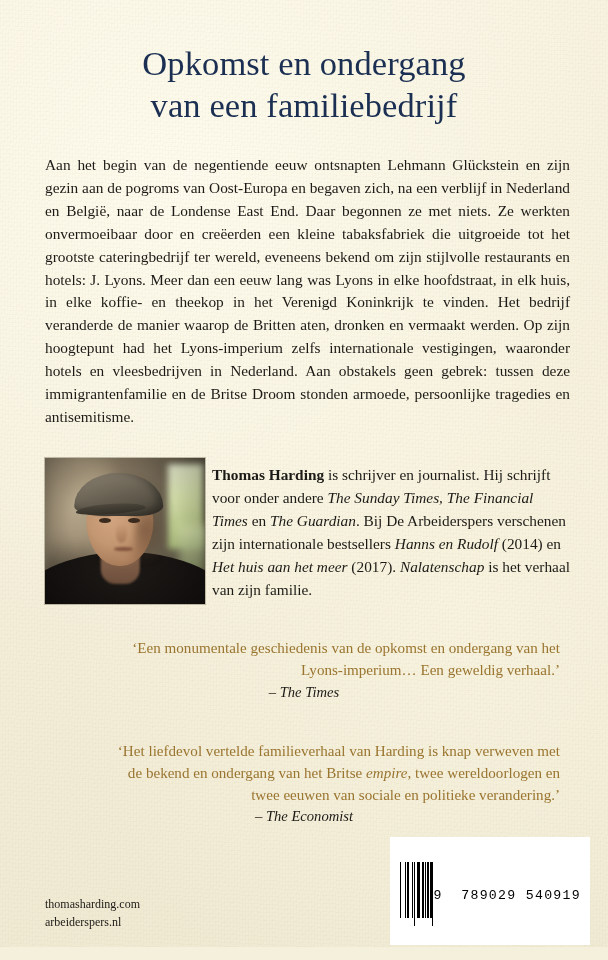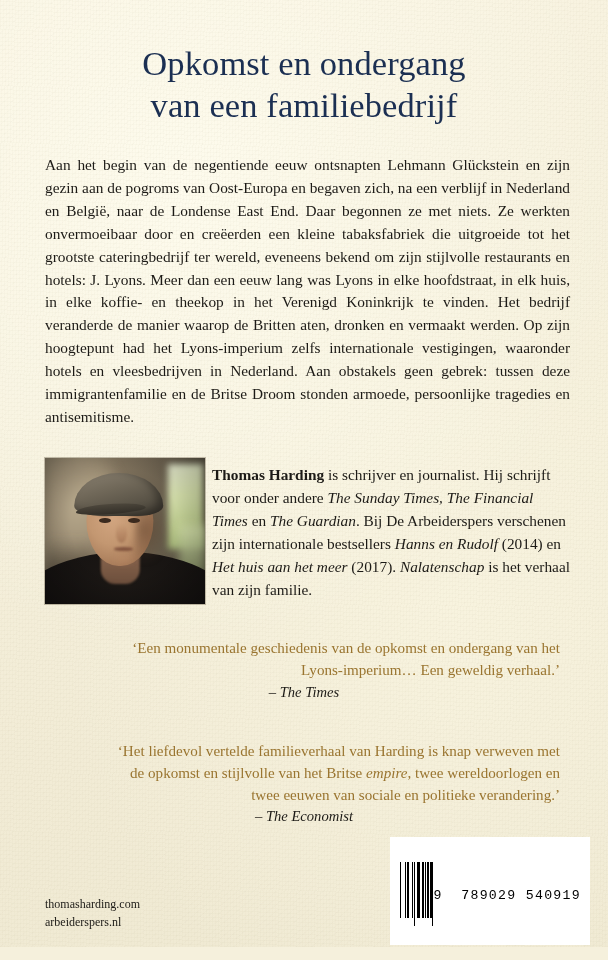--- a/index.html
+++ b/index.html
@@ -337,21 +337,21 @@
   <div class="quotes">
 
     <div class="quote first">
       <div>‘Een monumentale geschiedenis van de opkomst en ondergang van het</div>
       <div>Lyons-imperium… Een geweldig verhaal.’</div>
     </div>
     <div class="quote-source">– The Times</div>
 
     <div class="quote second">
       <div>‘Het liefdevol vertelde familieverhaal van Harding is knap verweven met</div>
-      <div><span>de opkomst en stijlvolle van het Britse </span><i>empire</i><span>, twee wereldoorlogen en</span></div>
+      <div><span>de bekend en ondergang van het Britse </span><i>empire</i><span>, twee wereldoorlogen en</span></div>
       <div>twee eeuwen van sociale en politieke verandering.’</div>
     </div>
     <div class="quote-source">– The Economist</div>
   </div>
 
   <div class="footer">
 
     <div class="urls">
       <div>thomasharding.com</div>
       <div>arbeiderspers.nl</div>

